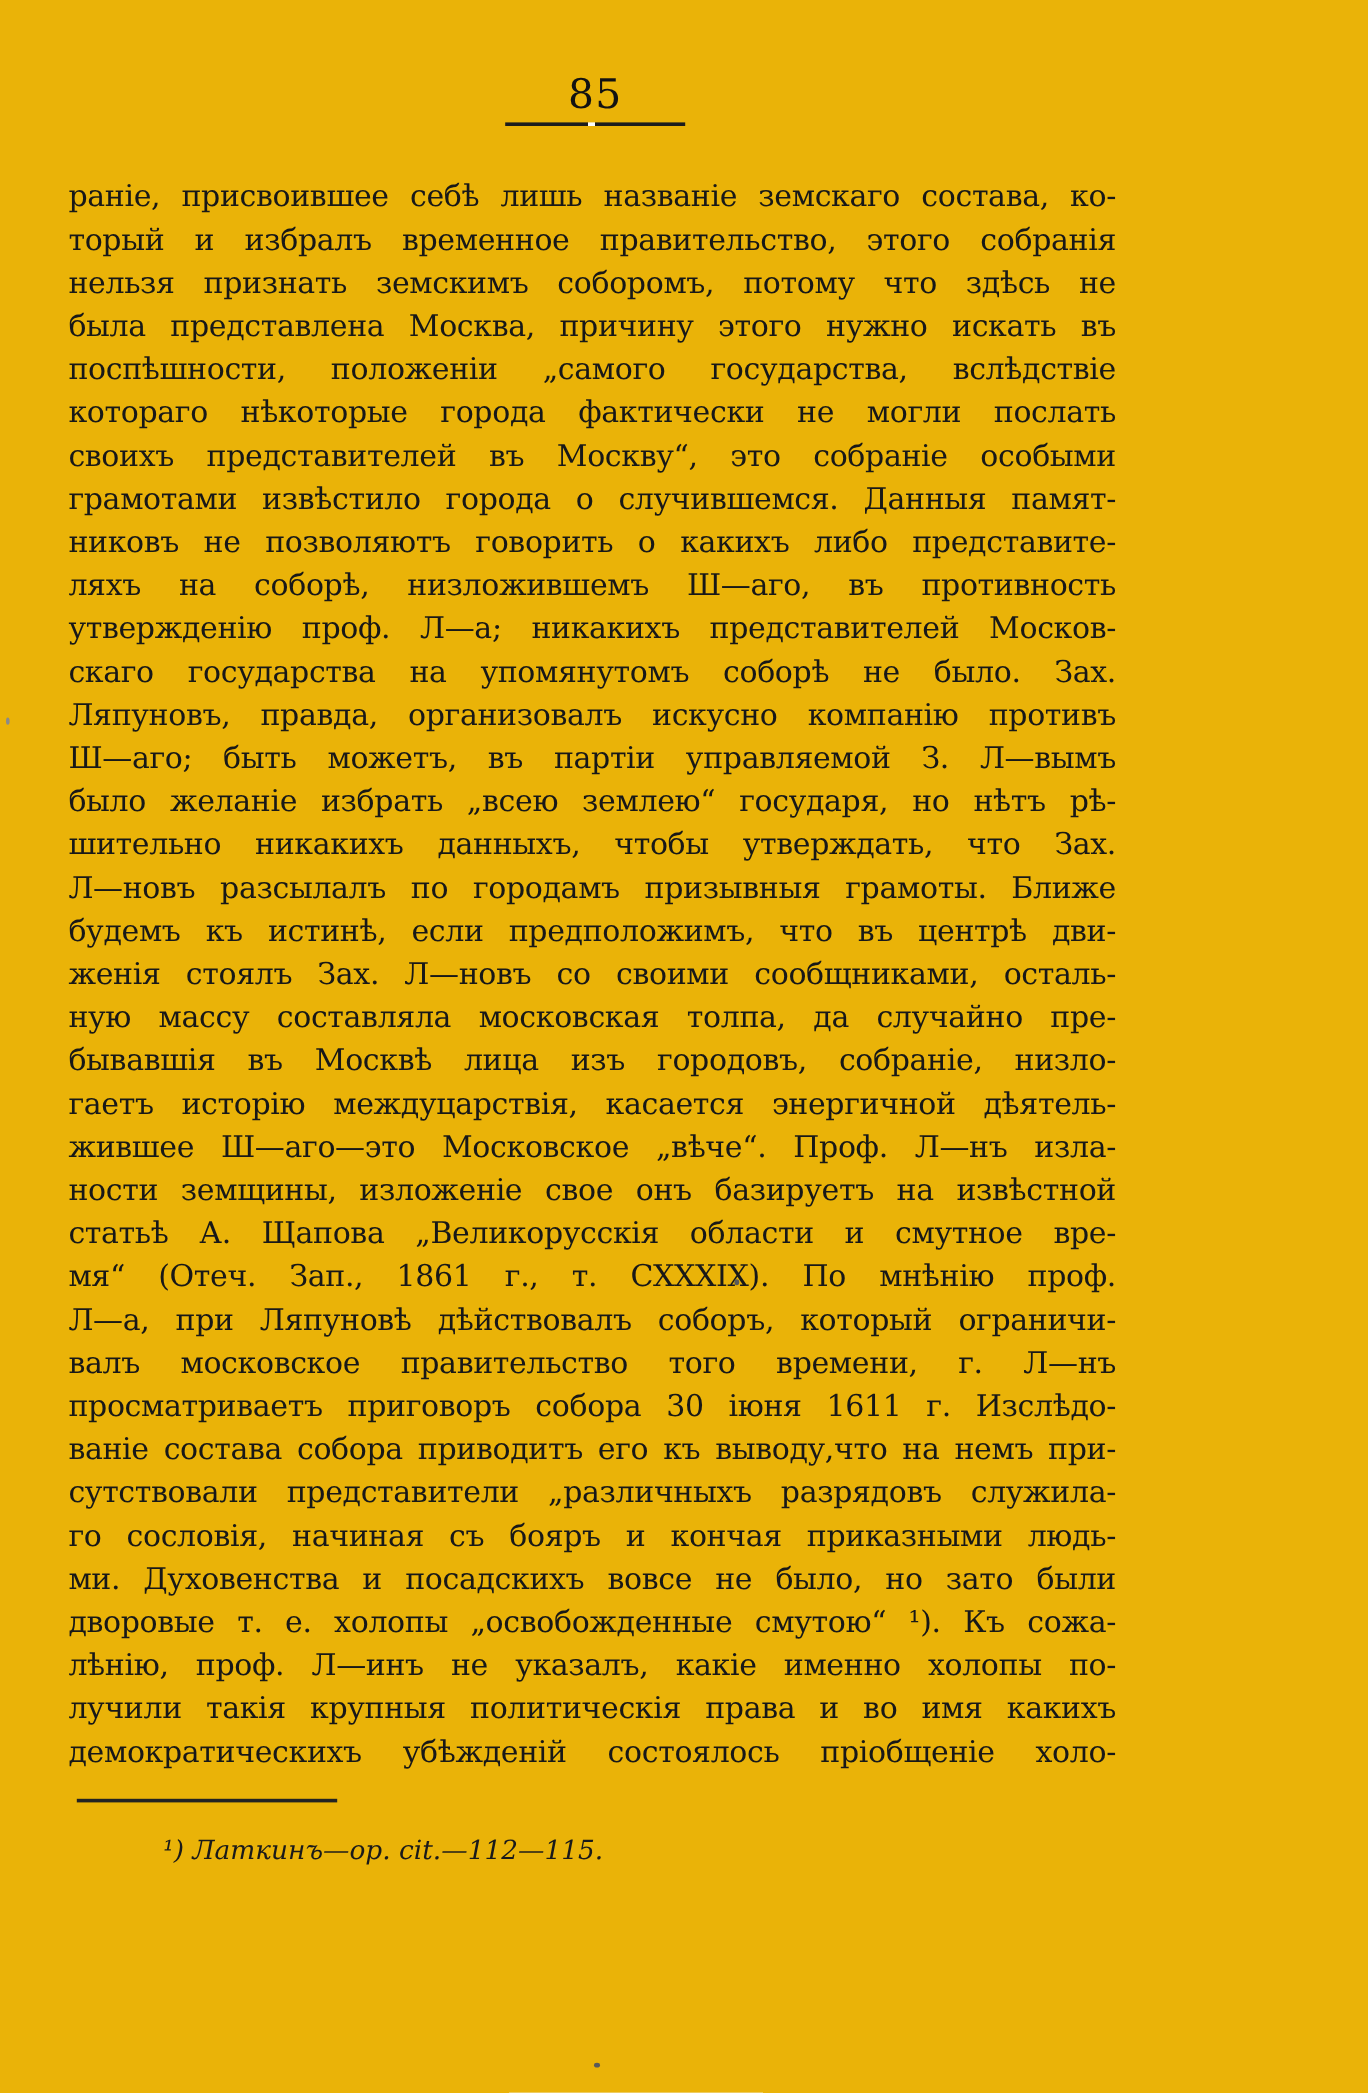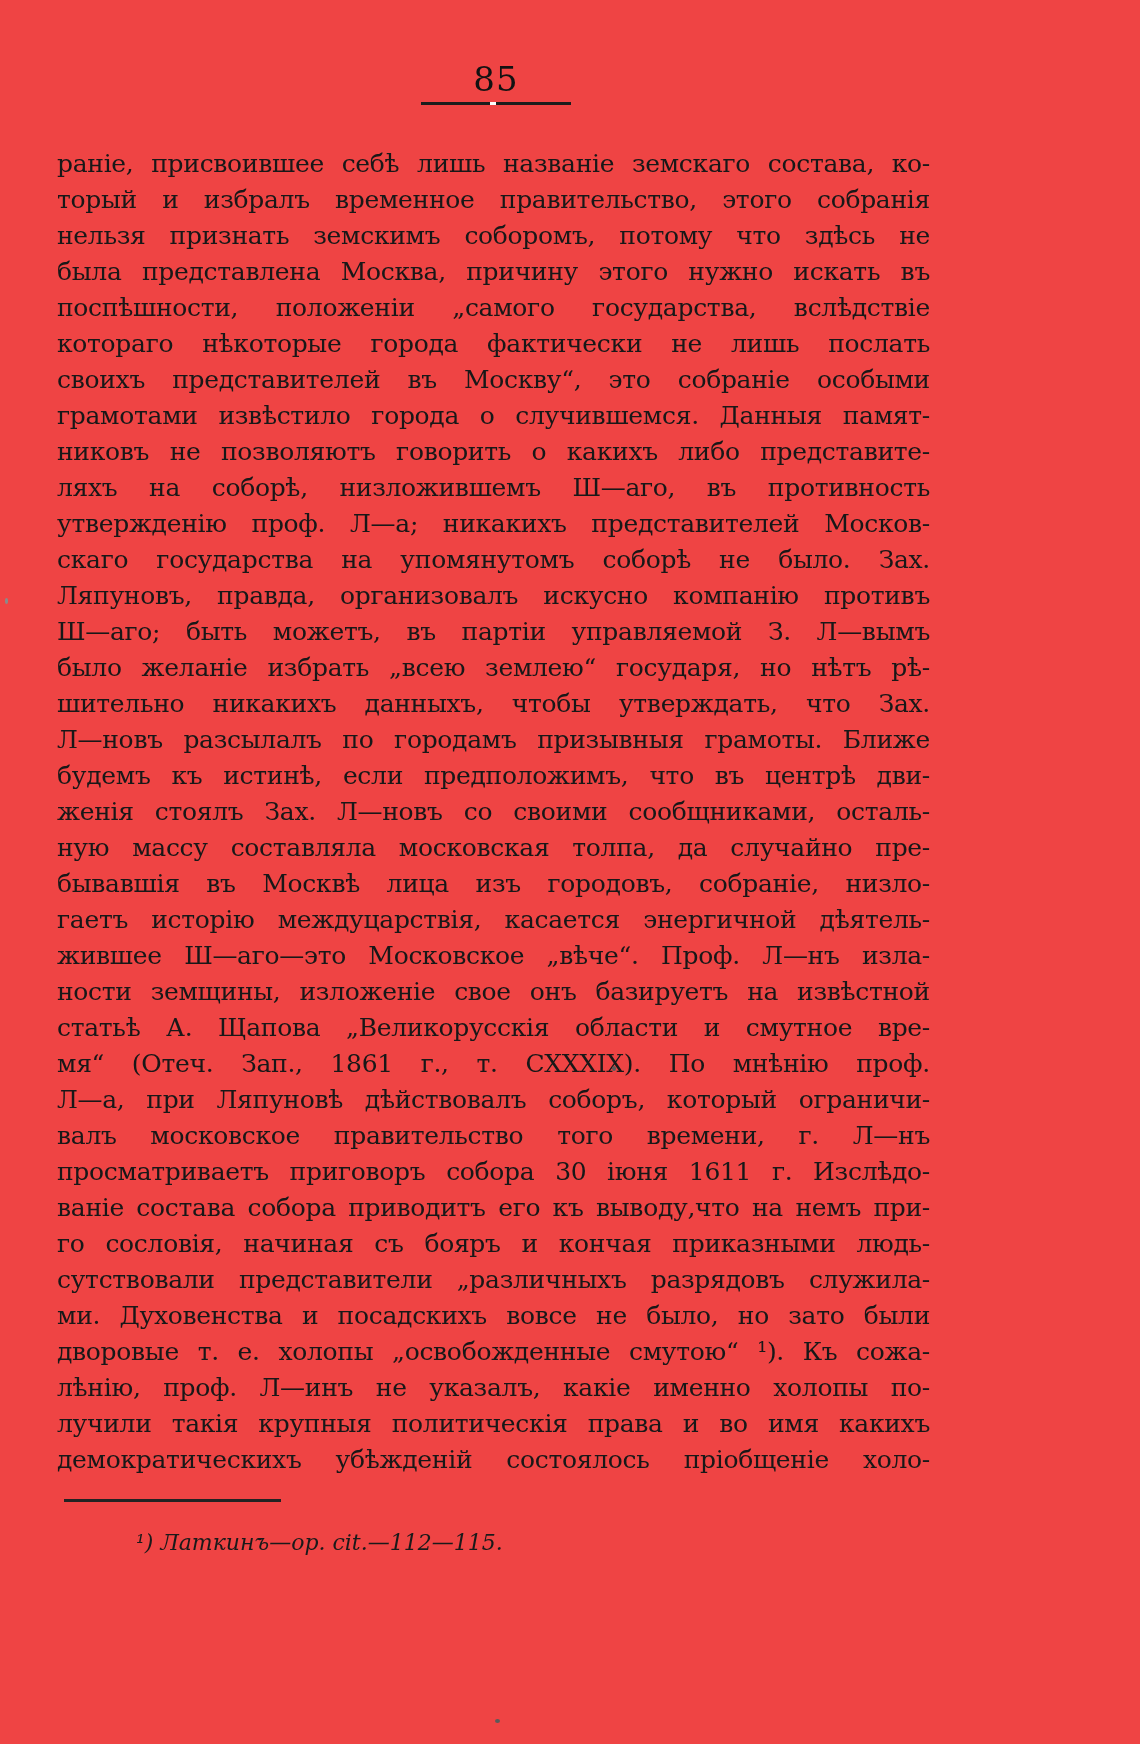--- a/index.html
+++ b/index.html
@@ -5,21 +5,21 @@
   html, body {
     margin: 0;
     padding: 0;
     background: #f4f4f2;
   }
   .page {
     position: relative;
     width: 1140px;
     height: 1744px;
     margin: 0 auto;
-    background: #ef4444;
+    background: #eab308;
     color: #171717;
     font-family: "DejaVu Serif", "Liberation Serif", serif;
     overflow: hidden;
   }
   .pagehead {
     position: absolute;
     top: 60px;
     left: 383px;
     width: 226px;
     text-align: center;
@@ -89,21 +89,21 @@
     <div class="pagenum">85</div>
     <div class="pagenum-rule"></div>
   </header>
 
   <main class="text-block">
       <div class="line">раніе, присвоившее себѣ лишь названіе земскаго состава, ко-</div>
       <div class="line">торый и избралъ временное правительство, этого собранія</div>
       <div class="line">нельзя признать земскимъ соборомъ, потому что здѣсь не</div>
       <div class="line">была представлена Москва, причину этого нужно искать въ</div>
       <div class="line">поспѣшности, положеніи „самого государства, вслѣдствіе</div>
-      <div class="line">котораго нѣкоторые города фактически не лишь послать</div>
+      <div class="line">котораго нѣкоторые города фактически не могли послать</div>
       <div class="line">своихъ представителей въ Москву“, это собраніе особыми</div>
       <div class="line">грамотами извѣстило города о случившемся. Данныя памят-</div>
       <div class="line">никовъ не позволяютъ говорить о какихъ либо представите-</div>
       <div class="line">ляхъ на соборѣ, низложившемъ Ш—аго, въ противность</div>
       <div class="line">утвержденію проф. Л—а; никакихъ представителей Москов-</div>
       <div class="line">скаго государства на упомянутомъ соборѣ не было. Зах.</div>
       <div class="line">Ляпуновъ, правда, организовалъ искусно компанію противъ</div>
       <div class="line">Ш—аго; быть можетъ, въ партіи управляемой З. Л—вымъ</div>
       <div class="line">было желаніе избрать „всею землею“ государя, но нѣтъ рѣ-</div>
       <div class="line">шительно никакихъ данныхъ, чтобы утверждать, что Зах.</div>
@@ -114,22 +114,22 @@
       <div class="line">бывавшія въ Москвѣ лица изъ городовъ, собраніе, низло-</div>
       <div class="line">гаетъ исторію междуцарствія, касается энергичной дѣятель-</div>
       <div class="line">жившее Ш—аго—это Московское „вѣче“. Проф. Л—нъ изла-</div>
       <div class="line">ности земщины, изложеніе свое онъ базируетъ на извѣстной</div>
       <div class="line">статьѣ А. Щапова „Великорусскія области и смутное вре-</div>
       <div class="line">мя“ (Отеч. Зап., 1861 г., т. CXXXIX). По мнѣнію проф.</div>
       <div class="line">Л—а, при Ляпуновѣ дѣйствовалъ соборъ, который ограничи-</div>
       <div class="line">валъ московское правительство того времени, г. Л—нъ</div>
       <div class="line">просматриваетъ приговоръ собора 30 іюня 1611 г. Изслѣдо-</div>
       <div class="line">ваніе состава собора приводитъ его къ выводу,что на немъ при-</div>
+      <div class="line">сутствовали представители „различныхъ разрядовъ служила-</div>
       <div class="line">го сословія, начиная съ бояръ и кончая приказными людь-</div>
-      <div class="line">сутствовали представители „различныхъ разрядовъ служила-</div>
       <div class="line">ми. Духовенства и посадскихъ вовсе не было, но зато были</div>
       <div class="line">дворовые т. е. холопы „освобожденные смутою“ ¹). Къ сожа-</div>
       <div class="line">лѣнію, проф. Л—инъ не указалъ, какіе именно холопы по-</div>
       <div class="line">лучили такія крупныя политическія права и во имя какихъ</div>
       <div class="line">демократическихъ убѣжденій состоялось пріобщеніе холо-</div>
     </main>
 
   <div class="footnote-divider"></div>
 
   <div class="footnote">¹) Латкинъ—op. cit.—112—115.</div>

